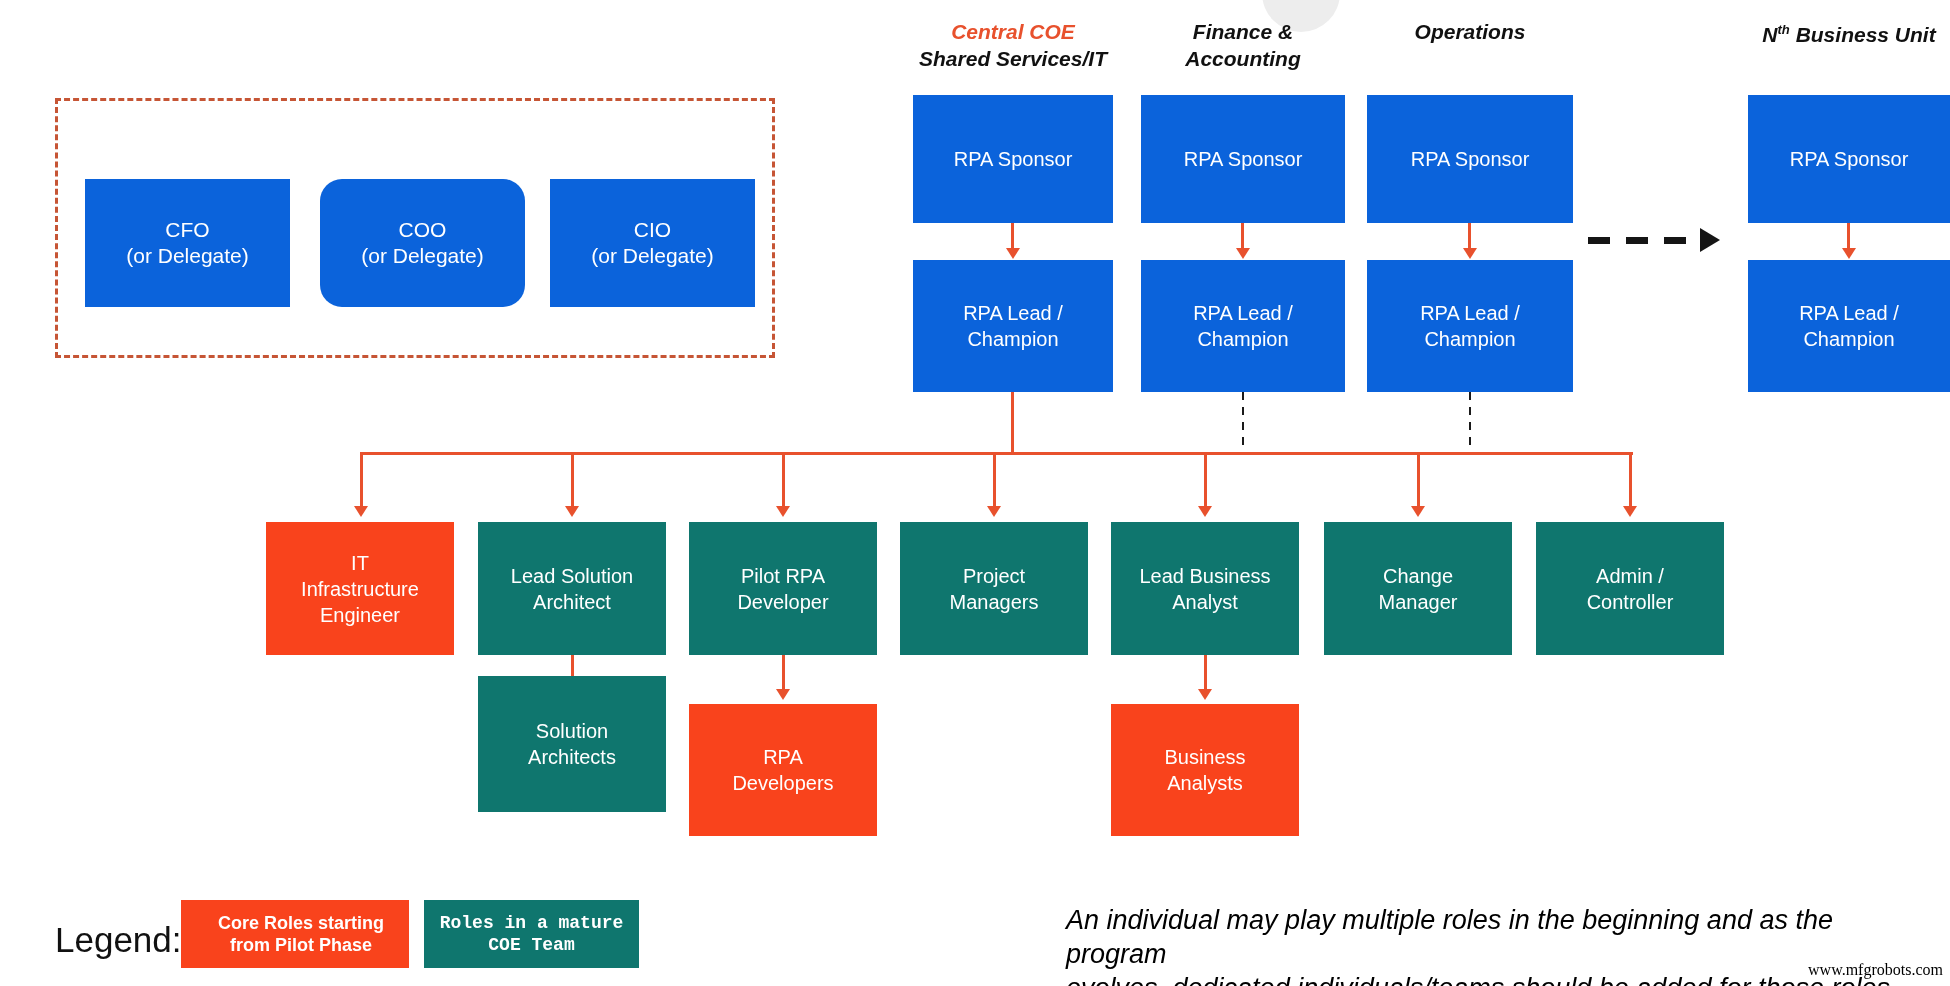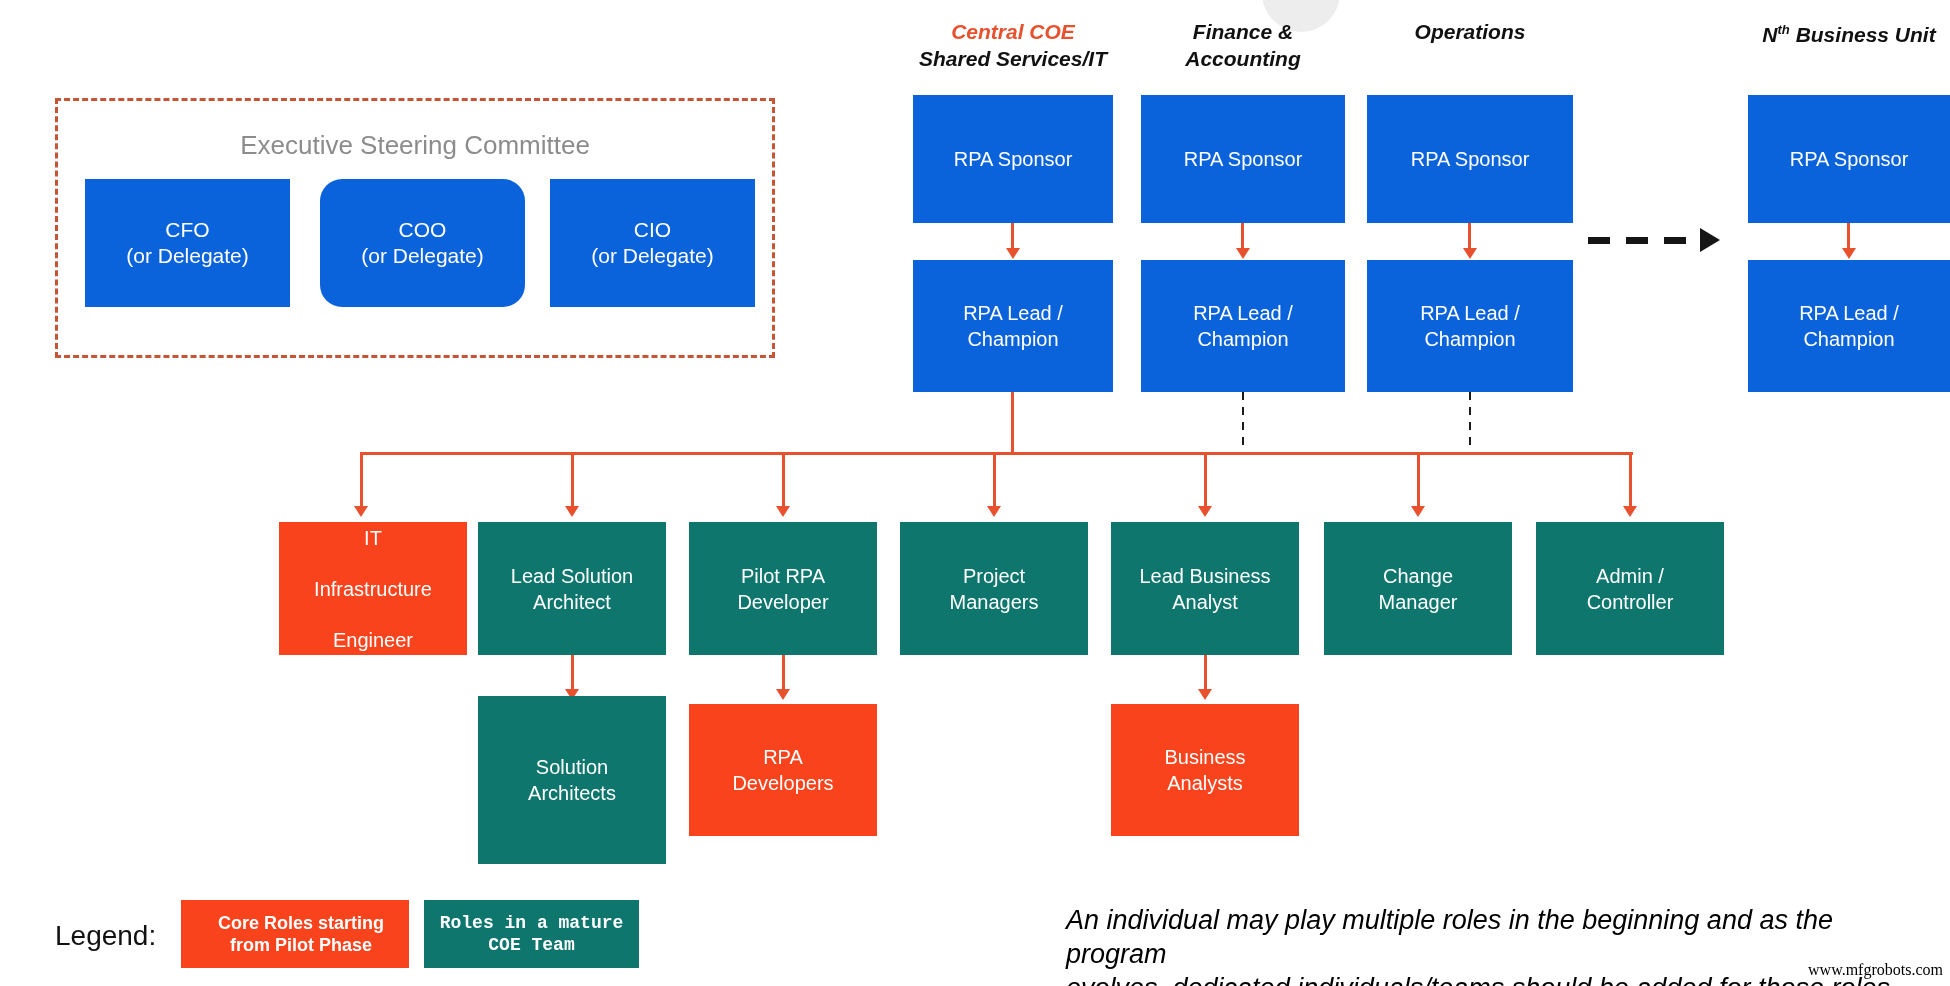--- a/index.html
+++ b/index.html
@@ -26,36 +26,35 @@
   .col-header .accent{color:#E8512D;}
   .col-header sup{font-size:0.62em;}
   
   .vline{position:absolute;width:3px;background:#E8512D;}
   .hline{position:absolute;height:3px;background:#E8512D;}
   .ahead{position:absolute;width:0;height:0;border-left:7px solid transparent;border-right:7px solid transparent;border-top:11px solid #E8512D;}
   .dashv{position:absolute;width:2px;background:repeating-linear-gradient(180deg,#1a1a1a 0 8px,transparent 8px 15px);}
   .dab{position:absolute;height:7px;background:repeating-linear-gradient(90deg,#151515 0 22px,transparent 22px 38px);}
   .dah{position:absolute;width:0;height:0;border-top:12px solid transparent;border-bottom:12px solid transparent;border-left:20px solid #151515;}
   
-  .legend-label{position:absolute;font-size:28px;color:#111;}
+  .legend-label{position:absolute;font-size:35px;color:#111;}
   .legend-box{position:absolute;display:flex;flex-direction:column;align-items:center;justify-content:center;
     color:#fff;font-weight:700;font-size:18px;line-height:22px;text-align:center;}
   
   .note{position:absolute;font-style:italic;font-weight:500;font-size:27px;line-height:34px;color:#000;}
   .watermark{position:absolute;font-family:"Liberation Serif",serif;font-size:16px;color:#000;text-align:right;}
 </style>
 </head>
 <body>
 
 <div class="canvas">
 
   <div class="circle-dec" style="left:1262px;top:-46px;width:78px;height:78px;"></div>
 
   <div class="esc-frame" style="left:55px;top:98px;width:720px;height:260px;"></div>
-  <div class="esc-title" style="left:55px;top:130px;width:720px;">Executive Steering Committee</div>
 
   <div class="node blue" style="left:85px;top:179px;width:205px;height:128px;font-size:21px;">
     <span class="ln">CFO</span>
     <span class="ln">(or Delegate)</span>
   </div>
   <div class="node blue" style="left:320px;top:179px;width:205px;height:128px;font-size:21px;border-radius:22px;">
     <span class="ln">COO</span>
     <span class="ln">(or Delegate)</span>
   </div>
   <div class="node blue" style="left:550px;top:179px;width:205px;height:128px;font-size:21px;">
@@ -133,21 +132,21 @@
   <div class="ahead" style="left:776px;top:506px;"></div>
   <div class="vline" style="left:993px;top:452px;height:56px;"></div>
   <div class="ahead" style="left:987px;top:506px;"></div>
   <div class="vline" style="left:1204px;top:452px;height:56px;"></div>
   <div class="ahead" style="left:1198px;top:506px;"></div>
   <div class="vline" style="left:1417px;top:452px;height:56px;"></div>
   <div class="ahead" style="left:1411px;top:506px;"></div>
   <div class="vline" style="left:1629px;top:452px;height:56px;"></div>
   <div class="ahead" style="left:1623px;top:506px;"></div>
 
-  <div class="node core" style="left:279px;top:522px;width:188px;height:133px;gap:25px;">
+  <div class="node core" style="left:266px;top:522px;width:188px;height:133px;">
     <span class="ln">IT</span>
     <span class="ln">Infrastructure</span>
     <span class="ln">Engineer</span>
   </div>
   <div class="node mature" style="left:478px;top:522px;width:188px;height:133px;">
     <span class="ln">Lead Solution</span>
     <span class="ln">Architect</span>
   </div>
   <div class="node mature" style="left:689px;top:522px;width:188px;height:133px;">
     <span class="ln">Pilot RPA</span>
@@ -170,21 +169,21 @@
     <span class="ln">Controller</span>
   </div>
 
   <div class="vline" style="left:571px;top:655px;height:36px;"></div>
   <div class="ahead" style="left:565px;top:689px;"></div>
   <div class="vline" style="left:782px;top:655px;height:36px;"></div>
   <div class="ahead" style="left:776px;top:689px;"></div>
   <div class="vline" style="left:1204px;top:655px;height:36px;"></div>
   <div class="ahead" style="left:1198px;top:689px;"></div>
 
-  <div class="node mature" style="left:478px;top:696px;width:188px;height:168px;">
+  <div class="node mature" style="left:478px;top:676px;width:188px;height:136px;">
     <span class="ln">Solution</span>
     <span class="ln">Architects</span>
   </div>
   <div class="node core" style="left:689px;top:704px;width:188px;height:132px;">
     <span class="ln">RPA</span>
     <span class="ln">Developers</span>
   </div>
   <div class="node core" style="left:1111px;top:704px;width:188px;height:132px;">
     <span class="ln">Business</span>
     <span class="ln">Analysts</span>

